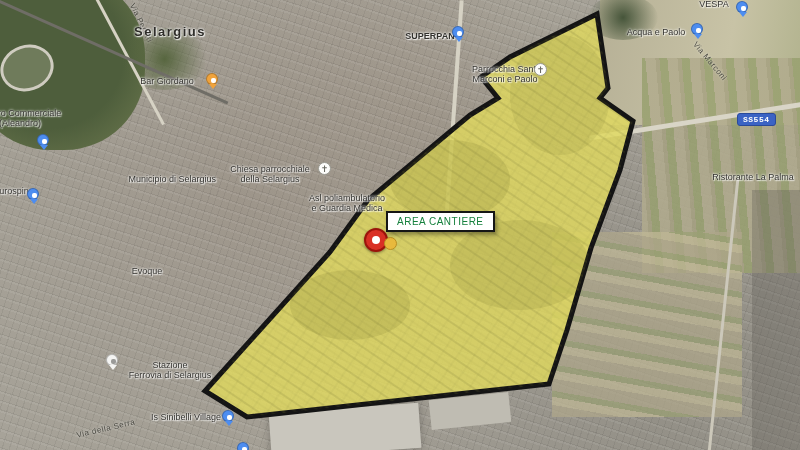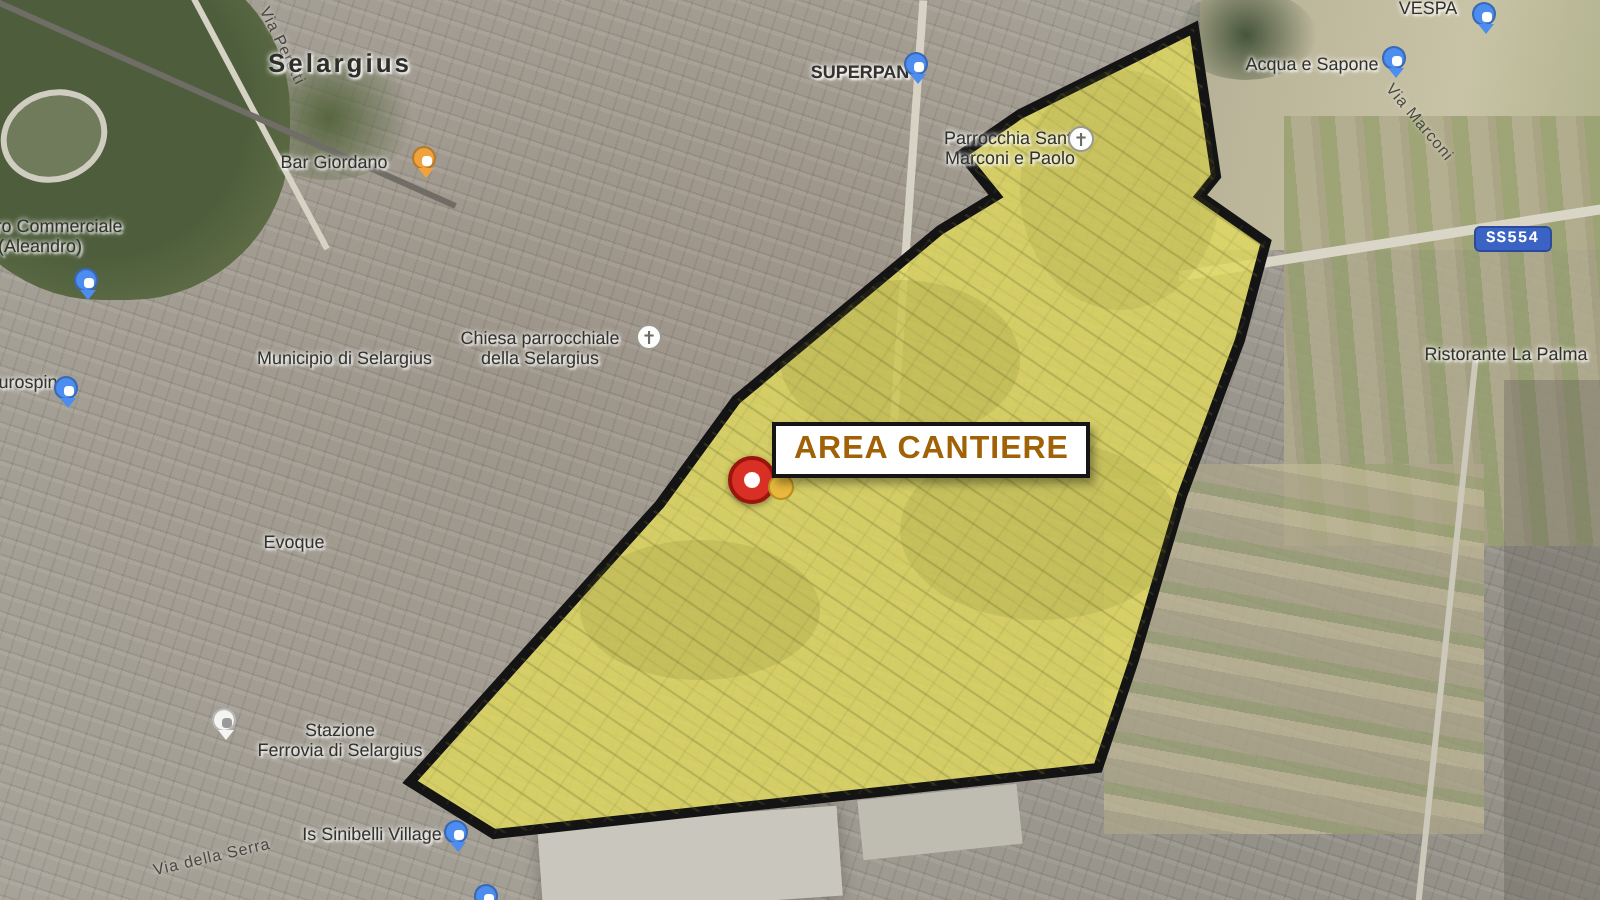--- a/index.html
+++ b/index.html
@@ -50,21 +50,21 @@
   
   .lbl{position:absolute;color:#33322e;font-size:9px;line-height:10px;text-align:center;
     text-shadow:0 0 2px rgba(255,255,255,.95),0 0 3px rgba(255,255,255,.85),1px 1px 1px rgba(255,255,255,.7);
     white-space:nowrap;}
   .lbl .l2{display:block;}
   .city{font-size:13px;letter-spacing:1.5px;font-weight:700;color:#2e2d29;}
   .roadlbl{position:absolute;font-size:8px;color:#45443c;letter-spacing:.5px;white-space:nowrap;
     text-shadow:0 0 2px rgba(255,255,255,.8);opacity:.95;}
 
   .area-box{position:absolute;left:386px;top:211px;background:#fff;border:2px solid #151515;
-    padding:3px 9px;font-size:16px;font-weight:bold;letter-spacing:.5px;color:#a16207;
+    padding:3px 9px;font-size:10px;font-weight:normal;letter-spacing:.5px;color:#15803d;
     box-shadow:2px 3px 4px rgba(0,0,0,.35);white-space:nowrap;}
 
   
   .pin{position:absolute;width:12px;height:12px;border-radius:50%;background:var(--c,#4d8df0);
     border:1px solid rgba(0,0,0,.25);}
   .pin::before{content:"";position:absolute;left:3.5px;top:3.5px;width:5px;height:5px;
     border-radius:2px;background:#fff;}
   .pin::after{content:"";position:absolute;left:2px;top:10px;border-left:4px solid transparent;
     border-right:4px solid transparent;border-top:5px solid var(--c,#4d8df0);}
   .pin-blue{--c:#4d8df0;}
@@ -128,21 +128,21 @@
 
   <div class="roadlbl" style="left:136px;top:2px;transform:rotate(64deg);transform-origin:left top;">Via Peretti</div>
   <div class="roadlbl" style="left:698px;top:40px;transform:rotate(50deg);transform-origin:left top;">Via Marconi</div>
   <div class="roadlbl" style="left:76px;top:424px;transform:rotate(-13deg);">Via della Serra</div>
 
   <div class="lbl city" style="left:130px;top:27px;width:80px;">Selargius</div>
 
   <div class="lbl" style="left:395px;top:31px;width:70px;font-weight:bold;">SUPERPAN</div>
   <div class="pin pin-blue" style="left:452px;top:26px;"></div>
 
-  <div class="lbl" style="left:611px;top:27px;width:90px;">Acqua e Sapone</div>
+  <div class="lbl" style="left:611px;top:27px;width:90px;">Acqua e Paolo</div>
   <div class="pin pin-blue" style="left:691px;top:23px;"></div>
 
   <div class="lbl" style="left:694px;top:-1px;width:40px;">VESPA</div>
   <div class="pin pin-blue" style="left:736px;top:1px;"></div>
 
   <span class="shield">SS554</span>
 
   <div class="lbl" style="left:703px;top:172px;width:100px;">Ristorante La Palma</div>
 
   <div class="lbl" style="left:-28px;top:108px;width:96px;">
@@ -155,20 +155,24 @@
   <div class="pin pin-blue" style="left:27px;top:188px;"></div>
 
   <div class="lbl" style="left:106px;top:174px;width:110px;text-align:right;">Municipio di Selargius</div>
 
   <div class="lbl" style="left:215px;top:164px;width:110px;">
     <span>Chiesa parrocchiale</span>
     <span class="l2">della Selargius</span>
   </div>
   <div class="church" style="left:318px;top:162px;">✝</div>
 
+  <div class="lbl" style="left:292px;top:193px;width:110px;">
+    <span>Asl poliambulatorio</span>
+    <span class="l2">e Guardia Medica</span>
+  </div>
 
   <div class="lbl" style="left:455px;top:64px;width:100px;">
     <span>Parrocchia Santi</span>
     <span class="l2">Marconi e Paolo</span>
   </div>
   <div class="church" style="left:534px;top:63px;">✝</div>
 
   <div class="lbl" style="left:127px;top:76px;width:80px;">Bar Giordano</div>
   <div class="pin pin-orange" style="left:206px;top:73px;"></div>
 

